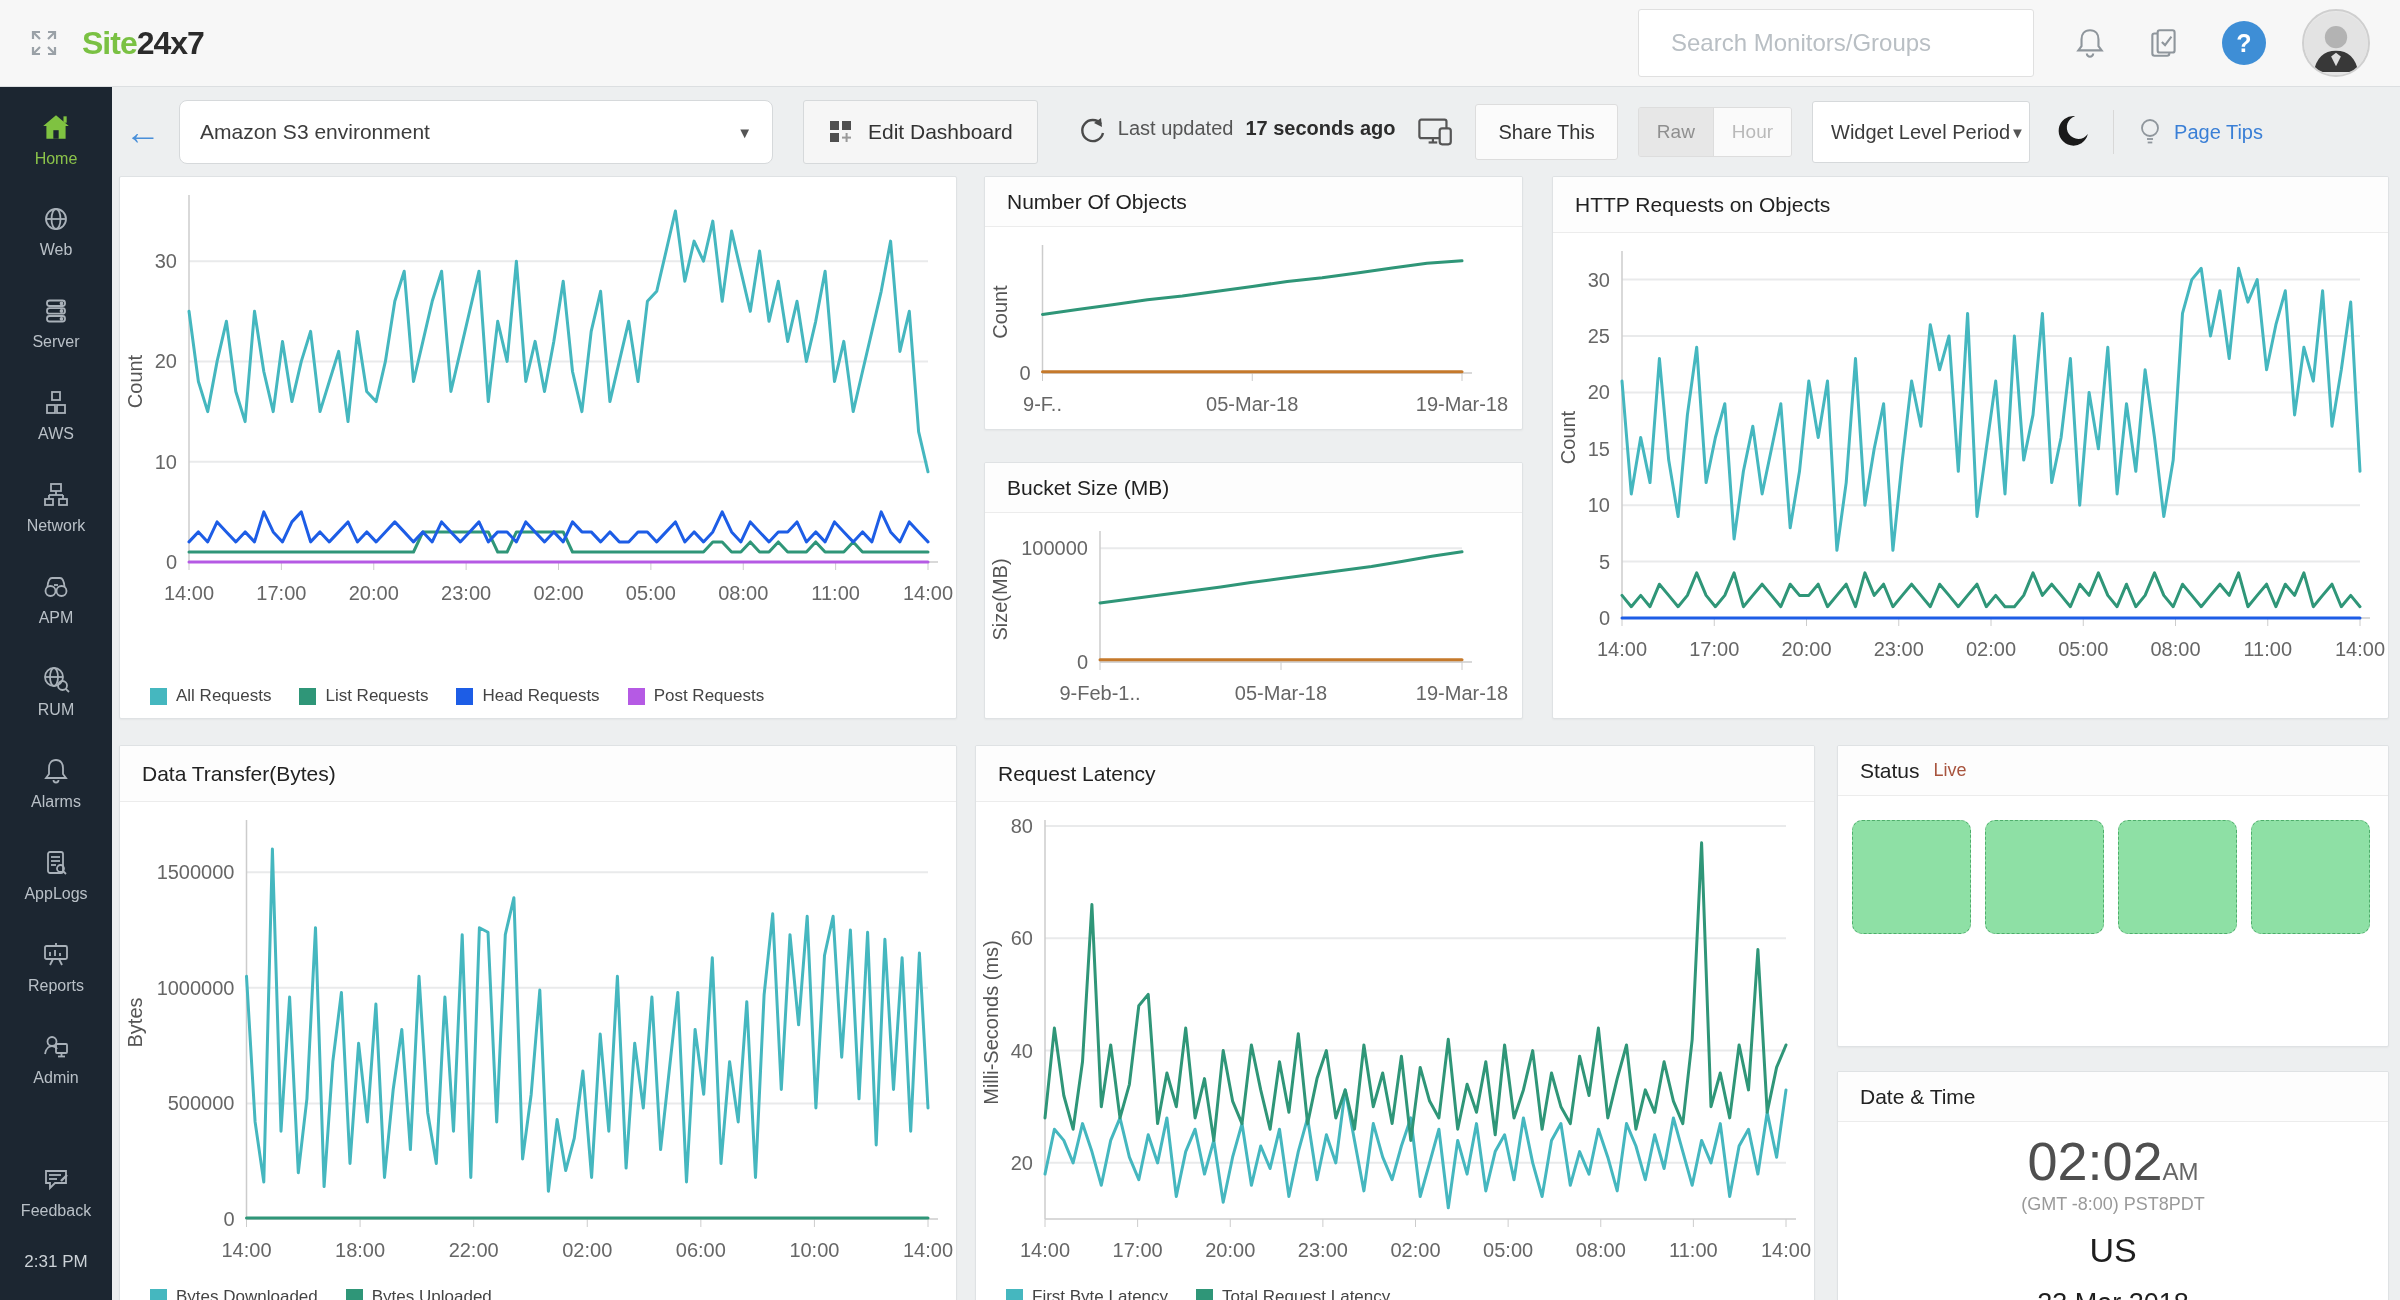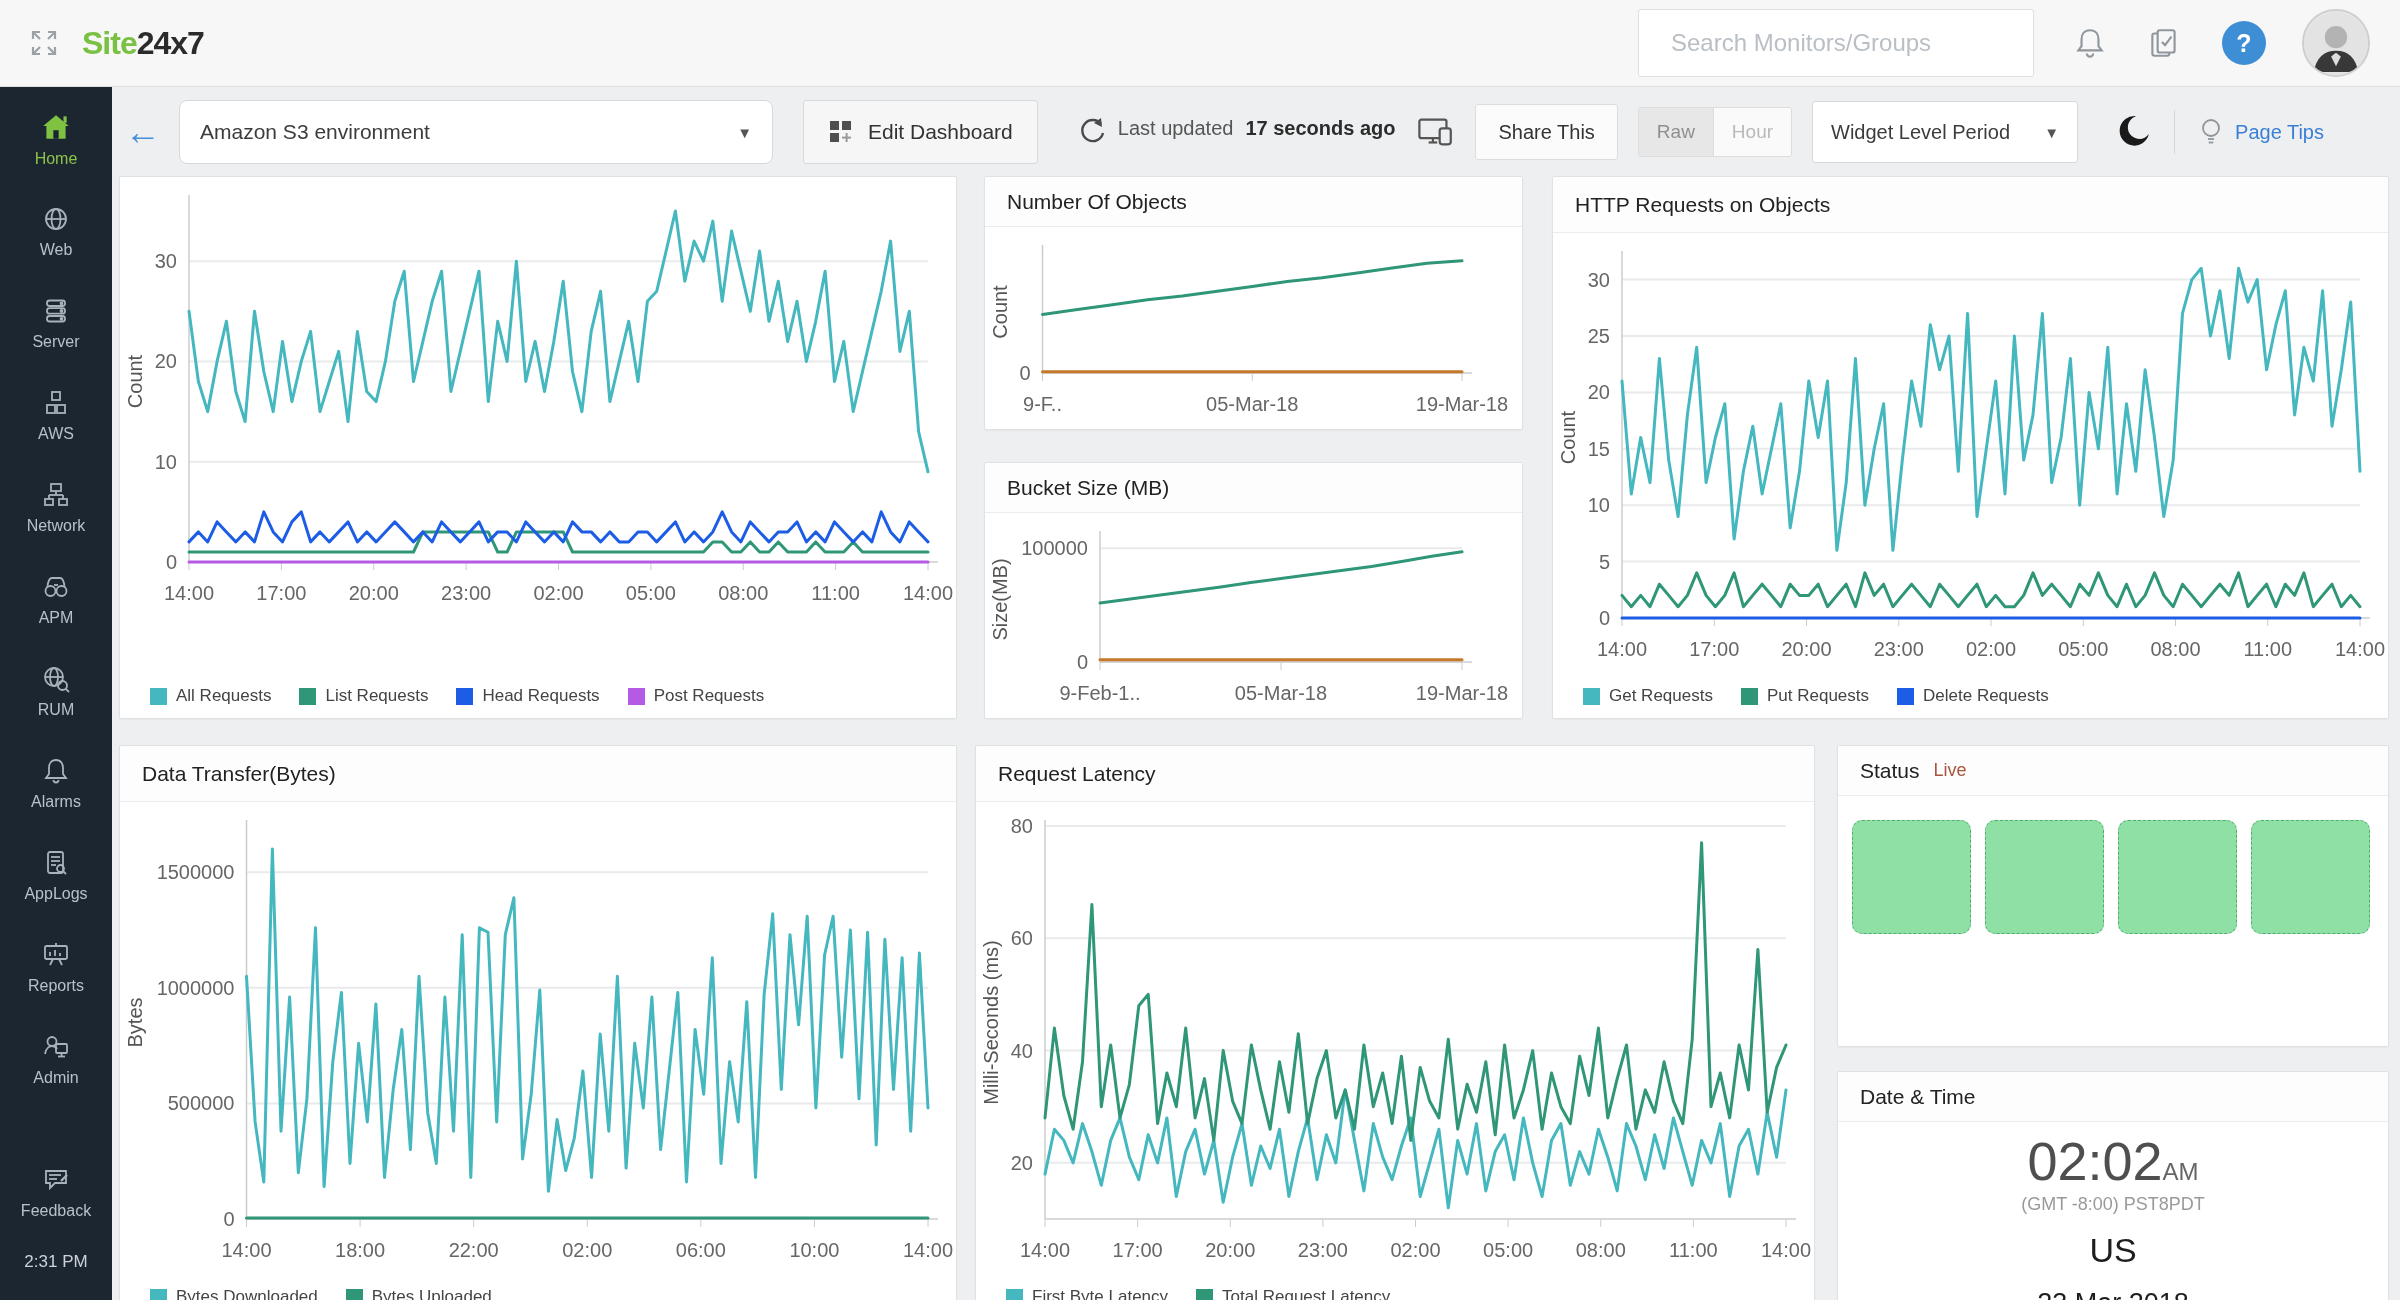--- a/index.html
+++ b/index.html
@@ -43,22 +43,22 @@
   .btn-edit{height:64px;border:1px solid #d6d9db;background:#f6f6f6;border-radius:3px;display:flex;
     align-items:center;gap:14px;padding:0 24px;font-size:21px;color:#333;margin-right:38px}
   .lastupd{display:flex;align-items:flex-start;gap:12px;font-size:20px;color:#555;margin-right:22px;white-space:nowrap}
   .lastupd b{color:#2c2c2c}
   .devices{margin-right:20px;display:flex}
   .btn-share{height:56px;border:1px solid #ddd;background:#fbfbfb;border-radius:3px;display:flex;
     align-items:center;padding:0 22px;font-size:20px;color:#333;margin-right:20px;white-space:nowrap}
   .seg{display:flex;border:1px solid #ddd;border-radius:3px;overflow:hidden;margin-right:20px;height:50px}
   .seg .on{background:#e7e7e7;color:#8f8f8f;padding:0 18px;display:flex;align-items:center;font-size:19px;border-right:1px solid #ddd}
   .seg .off{background:#fafafa;color:#b9b9b9;padding:0 18px;display:flex;align-items:center;font-size:19px}
-  .period{width:266px;height:62px;background:#fff;border:1px solid #d6d9db;border-radius:3px;display:flex;
-    align-items:center;justify-content:space-between;padding:0 18px;font-size:20px;color:#3c3c3c;margin-right:36px;white-space:nowrap}
+  .period{width:218px;height:62px;background:#fff;border:1px solid #d6d9db;border-radius:3px;display:flex;
+    align-items:center;justify-content:space-between;padding:0 18px;font-size:20px;color:#3c3c3c;margin-right:23px;white-space:nowrap}
   .moon{margin-right:22px;display:flex}
   .vdiv{width:1px;height:44px;background:#d8d8d8;margin-right:22px}
   .pagetips{display:flex;align-items:center;gap:10px;color:#3a7fd6;font-size:20px;white-space:nowrap}
 
   
   .widget{position:absolute;background:#fff;border:1px solid #dfe2e4;border-radius:2px;
     box-shadow:0 1px 2px rgba(0,0,0,.04);display:flex;flex-direction:column;overflow:hidden}
   .whead{padding:0 22px;height:56px;display:flex;align-items:center;gap:14px;border-bottom:1px solid #ececec;
     background:#fdfdfd;font-size:21px;color:#222;flex:none}
   .whead.sm{height:50px}
@@ -441,25 +441,20 @@
             <text x="622.5" y="423" text-anchor="middle" font-size="20" fill="#666">08:00</text>
             <line x1="714.75" y1="385" x2="714.75" y2="393" stroke="#ccc"></line>
             <text x="714.75" y="423" text-anchor="middle" font-size="20" fill="#666">11:00</text>
             <line x1="807" y1="385" x2="807" y2="393" stroke="#ccc"></line>
             <text x="807" y="423" text-anchor="middle" font-size="20" fill="#666">14:00</text>
             <text x="22" y="204.5" text-anchor="middle" font-size="20" fill="#555" transform="rotate(-90 22 204.5)">Count</text>
             <polyline points="69.0,148.1 78.3,260.9 87.7,204.5 97.0,249.6 106.4,125.5 115.7,227.1 125.1,283.5 134.4,181.9 143.7,114.3 153.1,249.6 162.4,204.5 171.8,170.7 181.1,306.0 190.4,238.3 199.8,193.2 209.1,260.9 218.5,215.8 227.8,170.7 237.2,294.8 246.5,238.3 255.8,148.1 265.2,204.5 274.5,148.1 283.9,317.3 293.2,249.6 302.5,125.5 311.9,272.2 321.2,215.8 330.6,170.7 339.9,317.3 349.3,227.1 358.6,148.1 367.9,193.2 377.3,91.7 386.6,136.8 396.0,103.0 405.3,238.3 414.6,80.4 424.0,283.5 433.3,215.8 442.7,148.1 452.0,260.9 461.4,103.0 470.7,227.1 480.0,181.9 489.4,80.4 498.7,249.6 508.1,204.5 517.4,125.5 526.7,272.2 536.1,159.4 545.4,215.8 554.8,114.3 564.1,260.9 573.5,170.7 582.8,238.3 592.1,136.8 601.5,204.5 610.8,283.5 620.2,227.1 629.5,80.4 638.8,46.6 648.2,35.3 657.5,103.0 666.9,57.8 676.2,125.5 685.6,35.3 694.9,69.1 704.2,46.6 713.6,136.8 722.9,91.7 732.3,57.8 741.6,181.9 750.9,114.3 760.3,148.1 769.6,57.8 779.0,193.2 788.3,136.8 797.7,69.1 807.0,238.3" fill="none" stroke="#45b7bf" stroke-width="3" stroke-linejoin="round" stroke-linecap="round"></polyline>
             <polyline points="69.0,362.4 78.3,373.7 87.7,362.4 97.0,373.7 106.4,351.2 115.7,362.4 125.1,373.7 134.4,362.4 143.7,339.9 153.1,362.4 162.4,373.7 171.8,362.4 181.1,339.9 190.4,373.7 199.8,362.4 209.1,351.2 218.5,362.4 227.8,373.7 237.2,351.2 246.5,362.4 255.8,362.4 265.2,351.2 274.5,373.7 283.9,362.4 293.2,351.2 302.5,373.7 311.9,339.9 321.2,362.4 330.6,351.2 339.9,373.7 349.3,362.4 358.6,351.2 367.9,362.4 377.3,373.7 386.6,351.2 396.0,362.4 405.3,373.7 414.6,362.4 424.0,351.2 433.3,373.7 442.7,362.4 452.0,373.7 461.4,373.7 470.7,362.4 480.0,339.9 489.4,362.4 498.7,351.2 508.1,362.4 517.4,373.7 526.7,351.2 536.1,362.4 545.4,339.9 554.8,362.4 564.1,373.7 573.5,351.2 582.8,373.7 592.1,362.4 601.5,339.9 610.8,362.4 620.2,373.7 629.5,351.2 638.8,362.4 648.2,373.7 657.5,362.4 666.9,351.2 676.2,362.4 685.6,339.9 694.9,373.7 704.2,362.4 713.6,351.2 722.9,373.7 732.3,351.2 741.6,362.4 750.9,339.9 760.3,373.7 769.6,362.4 779.0,351.2 788.3,373.7 797.7,362.4 807.0,373.7" fill="none" stroke="#2f9678" stroke-width="3" stroke-linejoin="round" stroke-linecap="round"></polyline>
             <polyline points="69.0,385.0 807.0,385.0" fill="none" stroke="#1d5de6" stroke-width="3" stroke-linejoin="round" stroke-linecap="round"></polyline>
           </svg></div>
-      <div class="legend">
-          <span class="li"><span class="sw" style="background: rgb(69, 183, 191);"></span>Get Requests</span>
-          <span class="li"><span class="sw" style="background: rgb(47, 150, 120);"></span>Put Requests</span>
-          <span class="li"><span class="sw" style="background: rgb(29, 93, 230);"></span>Delete Requests</span>
-        </div>
     </section>
 
     <section class="widget" id="w-transfer">
       <div class="whead">
           <span>Data Transfer(Bytes)</span>
         </div>
       <div class="chart"><svg width="836" height="473">
             <line x1="126.5" y1="417" x2="808" y2="417" stroke="#e9eaeb" stroke-width="2"></line>
             <text x="114.5" y="424" text-anchor="end" font-size="20" fill="#666">0</text>
             <line x1="126.5" y1="301.4117647058823" x2="808" y2="301.4117647058823" stroke="#e9eaeb" stroke-width="2"></line>

